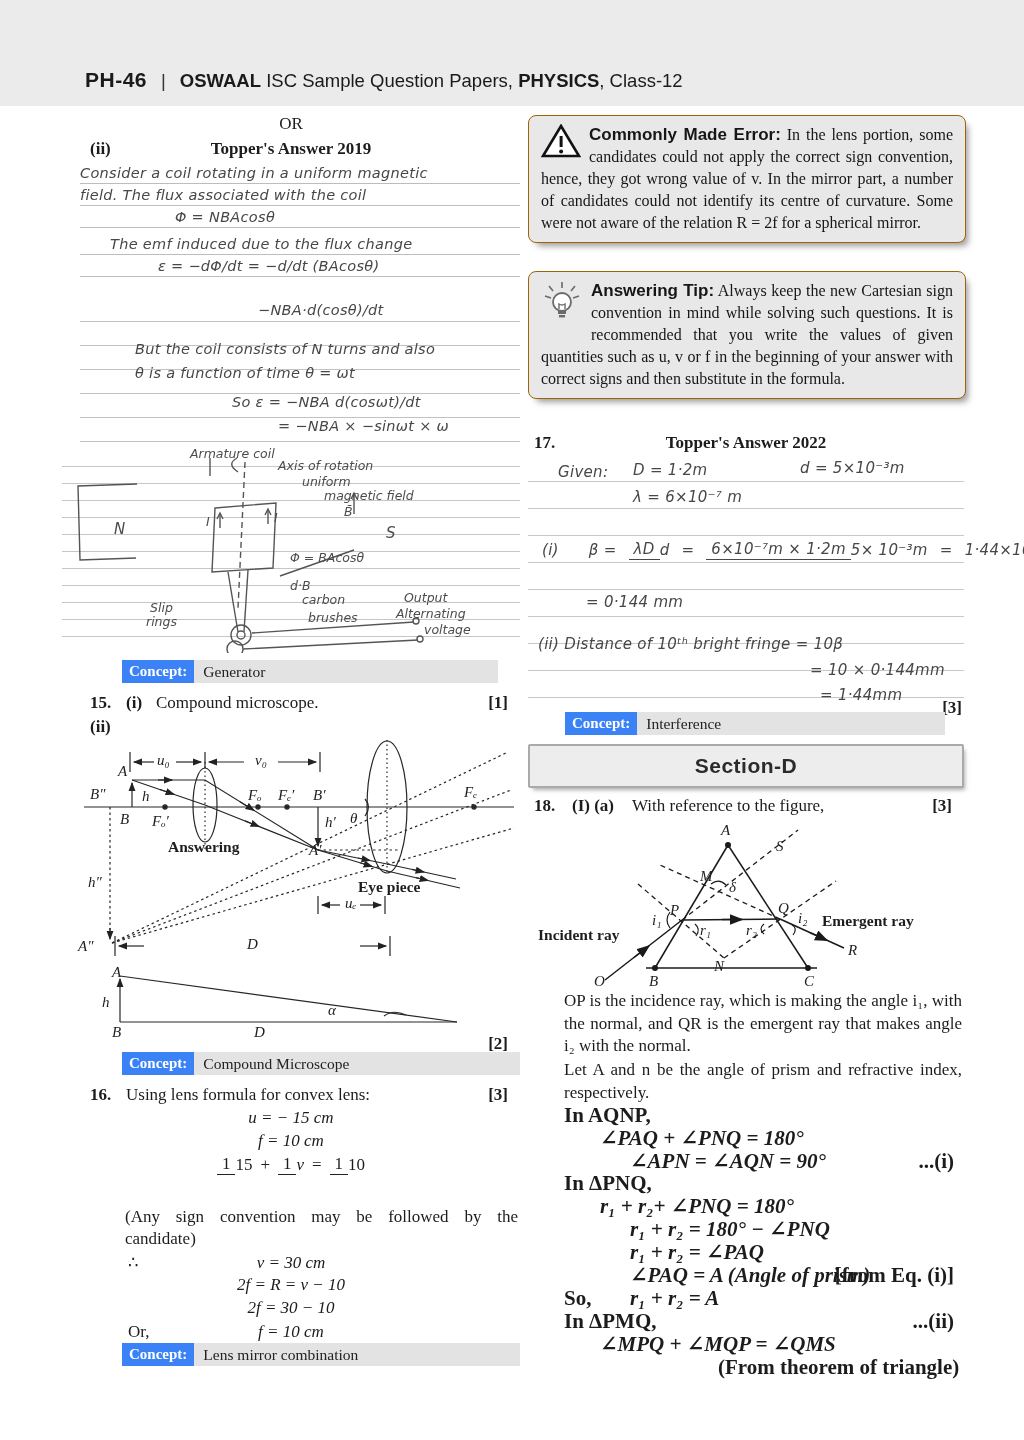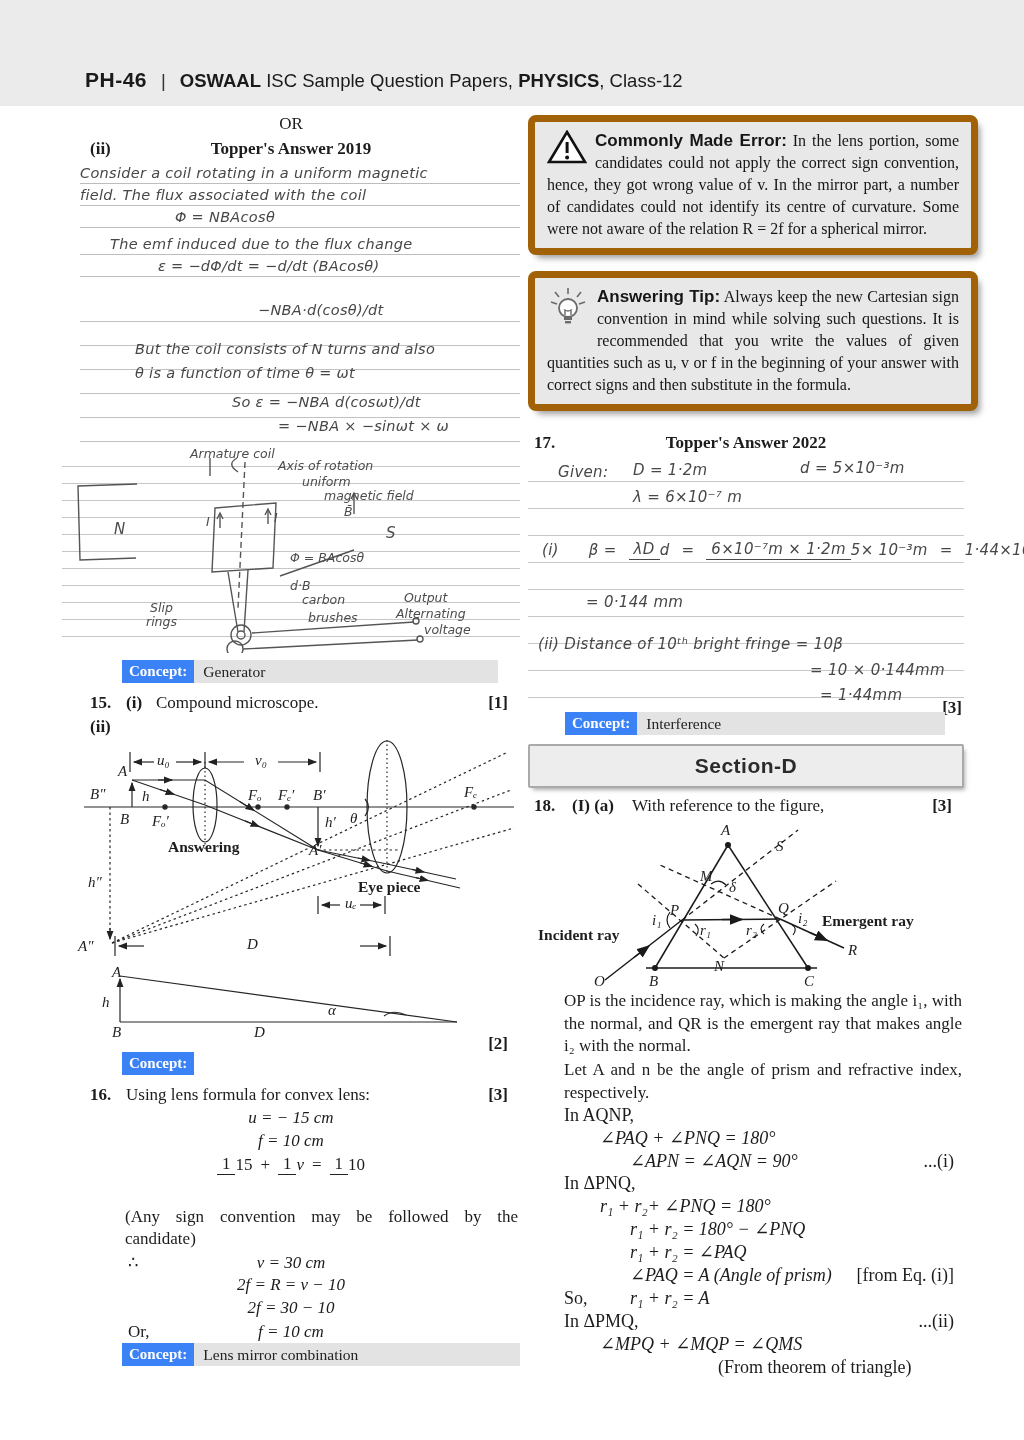--- a/index.html
+++ b/index.html
@@ -35,39 +35,39 @@
   .qrow .qn{position:absolute;font-weight:bold;}
   .qrow .mk{position:absolute;right:12px;font-weight:bold;}
   .center{text-align:center;}
   .eqc{position:absolute;width:458px;text-align:center;font-size:17px;font-style:italic;}
   .eqc .rm{font-style:normal;}
   
   .frwrap{display:inline-flex;align-items:center;gap:8px;}
   .fr{display:inline-flex;flex-direction:row;align-items:center;line-height:20px;}
   .fr .n{border-bottom:1.4px solid #222;padding:0 5px;}
   
-  .gbox{position:absolute;background:#e8e8e8;border:7px solid #a16207;border-radius:8px;
+  .gbox{position:absolute;background:#e8e8e8;border:1px solid #a16207;border-radius:8px;
         box-shadow:5px 6px 6px -3px rgba(90,90,90,.6);padding:8px 12px 8px 12px;
         font-size:16px;line-height:22px;text-align:justify;color:#161616;}
   .gbox .ttl{font-family:"Liberation Sans","DejaVu Sans",sans-serif;font-weight:bold;font-size:17px;}
   .gbox .icon{float:left;margin:0 8px 2px 0;}
   
   #secd{position:absolute;background:#ededed;border:2px solid #aaaaaa;border-radius:2px;
         box-shadow:3px 4px 4px -2px rgba(120,120,120,.6);display:flex;align-items:center;justify-content:center;
         font-family:"Liberation Sans","DejaVu Sans",sans-serif;font-weight:bold;font-size:21px;color:#2b2b2b;letter-spacing:.5px;}
   
   .dlab{position:absolute;font-size:15px;font-style:italic;color:#1d1d1d;white-space:nowrap;}
   .dlab-b{position:absolute;font-size:15.5px;font-weight:bold;color:#1d1d1d;white-space:nowrap;}
   .dlab-bg{background:#fff;padding:0 3px;}
   .glab{position:absolute;font-family:"DejaVu Sans",sans-serif;font-style:italic;font-size:12.5px;color:#4c4c4c;white-space:nowrap;}
   
   #hw17{background-image:repeating-linear-gradient(to bottom,transparent 0,transparent 26px,#c8c8c8 26px,#c8c8c8 27px);}
   #hw17 .r{position:absolute;white-space:nowrap;font-size:15px;}
   
-  .eq-row{position:absolute;left:528px;width:436px;height:22.5px;font-size:18px;line-height:22.5px;}
+  .eq-row{position:absolute;left:528px;width:436px;height:22.5px;font-size:21px;line-height:22.5px;font-weight:bold;}
   .eq-row .l{position:absolute;left:36px;font-style:normal;}
   .eq-row .c{display:block;font-style:italic;}
   .eq-row .r{position:absolute;right:10px;font-style:normal;}
   .ind1 .c{margin-left:72px;} .ind2 .c{margin-left:102px;} .ind3 .c{margin-left:190px;}
   .para{position:absolute;width:398px;font-size:17px;line-height:22.5px;text-align:justify;}
   svg{position:absolute;left:0;top:0;}
 </style>
 </head>
 <body>
 
@@ -264,20 +264,21 @@
     <span class="dlab" style="left:40px;top:256px;">h</span>
     <span class="dlab" style="left:50px;top:286px;">B</span>
     <span class="dlab" style="left:192px;top:286px;">D</span>
     <span class="dlab" style="left:266px;top:264px;">α</span>
   </div>
 
   <div class="abs b" style="left:62px;top:1034px;width:446px;text-align:right;font-size:17px;">[2]</div>
 
   <div class="concept" style="left:122px;top:1052px;width:398px;">
     <span class="cl">Concept:</span>
+    <span class="cv">Compound Microscope</span>
   </div>
 
   <div class="qrow" style="left:62px;top:1084px;width:458px;">
     <span class="qn" style="left:28px;">16.</span>
     <span class="abs" style="left:64px;">Using lens formula for convex lens:</span>
     <span class="mk">[3]</span>
   </div>
 
   <div class="eqc" style="left:62px;top:1108px;">u = − 15 cm</div>
   <div class="eqc" style="left:62px;top:1131px;">f = 10 cm</div>

